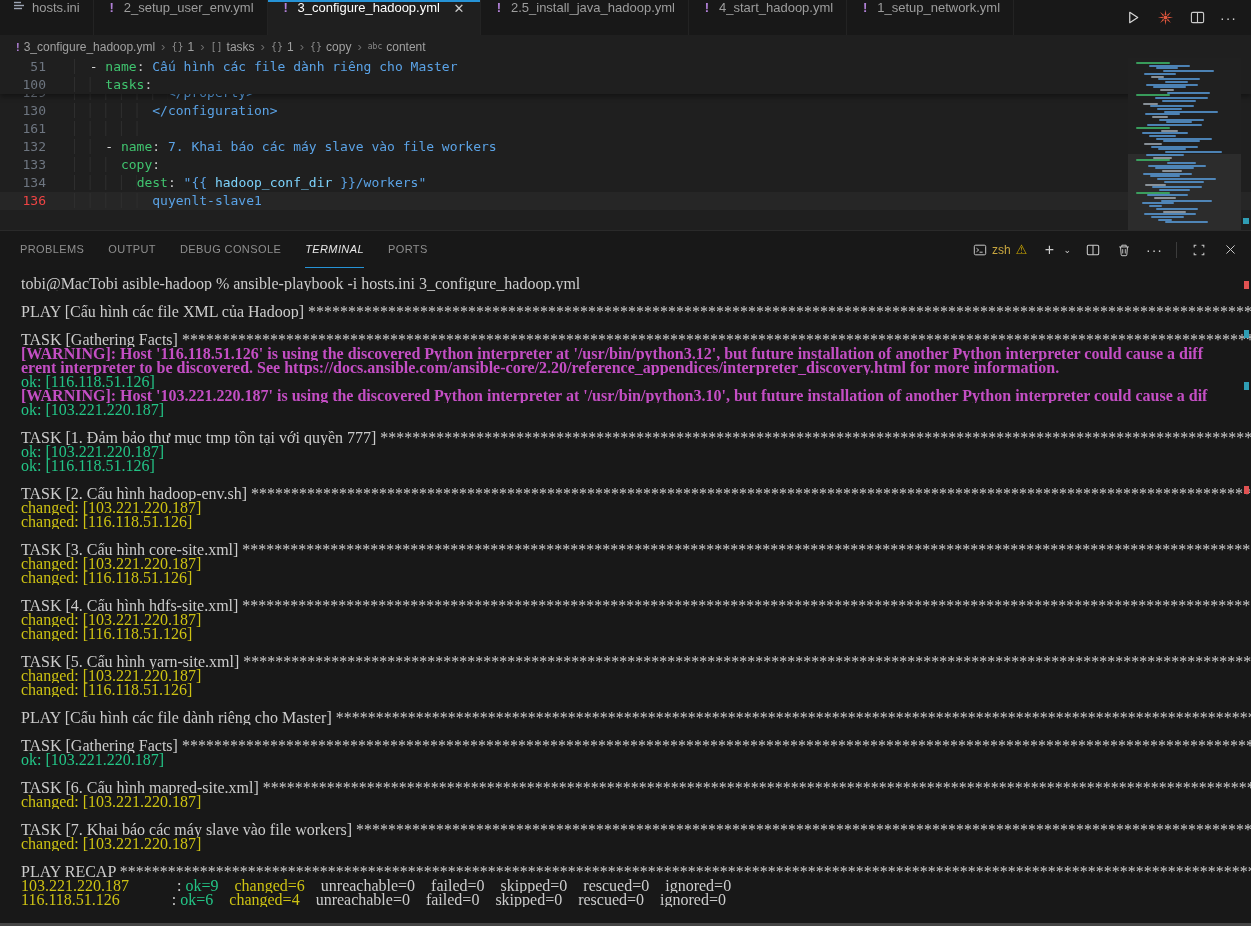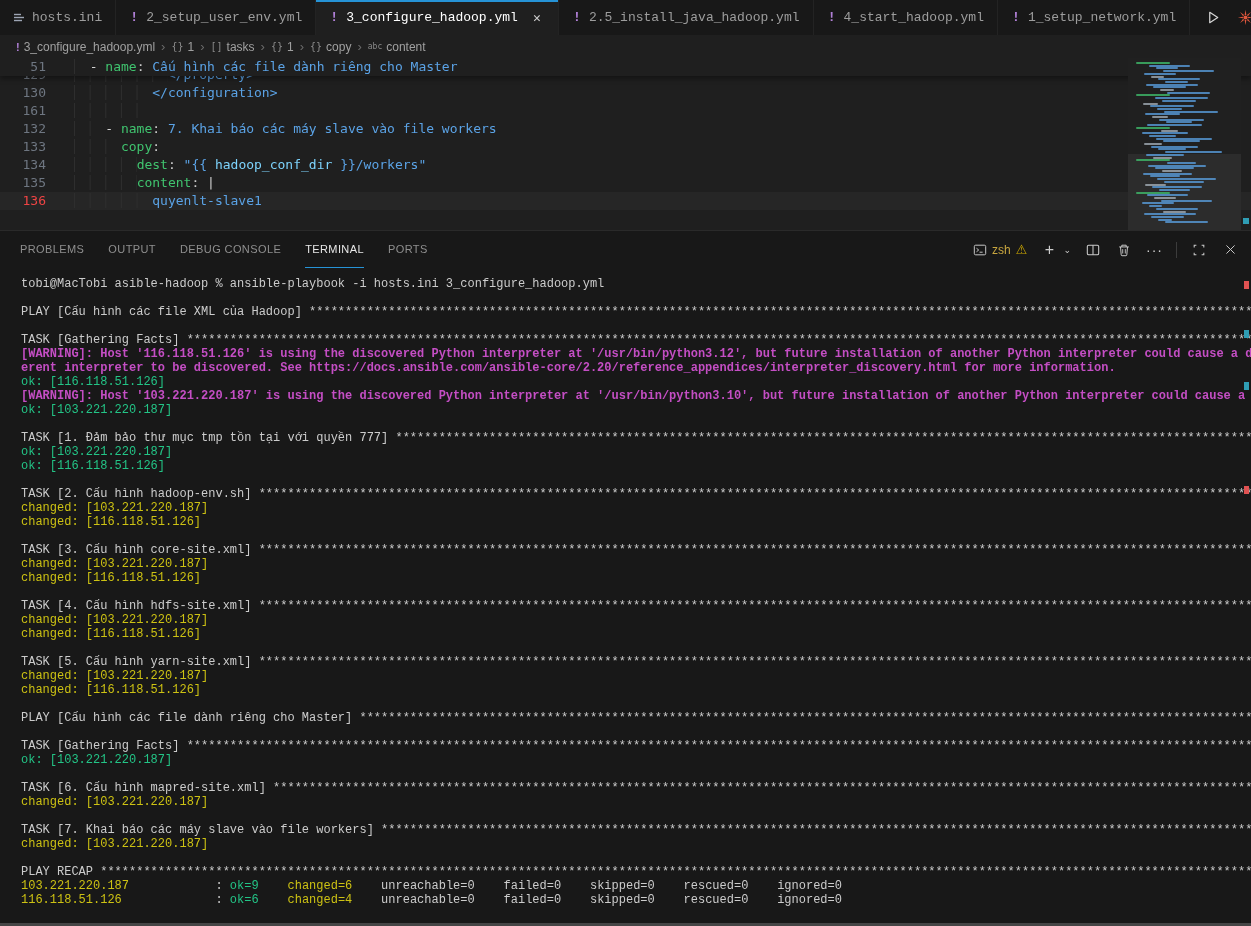--- a/index.html
+++ b/index.html
@@ -1,23 +1,23 @@
 <!DOCTYPE html>
 <html><head>
 <meta charset="utf-8">
 <style>
   * { margin:0; padding:0; box-sizing:border-box; }
   html,body { width:1251px; height:926px; overflow:hidden; background:#181818;
     font-family:"Liberation Sans", sans-serif; }
 
   
   #tabbar { display:flex; height:35px; background:#181818; align-items:stretch; }
-  .tab { display:flex; align-items:center; gap:7px; padding:0 13px; font-size:13px;
+  .tab { display:flex; align-items:flex-start; gap:7px; padding:0 13px; font-size:13px;
     color:#9d9d9d; background:#181818; border-right:1px solid #232323; cursor:pointer;
-    position:relative; white-space:nowrap;font-family:Liberation Mono, monospace; }
+    position:relative; white-space:nowrap; }
   .tab.active { background:#1f1f1f; color:#ffffff; }
   .tab.active::before { content:""; position:absolute; left:0; right:0; top:0; height:2px; background:#2693d6; }
   .ficon-yaml { color:#b180d7; font-weight:bold; font-size:13px; width:10px; text-align:center; }
   .tab-close { color:#cccccc; font-size:13px; margin-left:4px; width:16px; height:16px;
     display:flex; align-items:center; justify-content:center; border-radius:4px; }
   #tab-actions { margin-left:auto; display:flex; align-items:center; gap:14px; padding:0 14px; }
   #tab-actions svg { display:block; }
 
   
   #breadcrumb { height:23px; background:#1f1f1f; display:flex; align-items:center;
@@ -54,33 +54,33 @@
   #mm-slider { position:absolute; left:0; right:0; top:96px; height:76px;
     background:rgba(255,255,255,0.055); }
   #overview-ruler { position:absolute; right:0; top:0; width:10px; height:172px; z-index:5; }
   .ov-mark { position:absolute; left:2px; width:6px; height:6px; }
 
   
   #panel { border-top:1px solid #2a2a2a; background:#181818; }
   #panel-header { height:37px; display:flex; align-items:center; padding:0 12px 0 20px; }
   .ptab { font-size:11px; letter-spacing:0.4px; color:#8f8f8f; margin-right:24px;
     height:37px; display:flex; align-items:center; cursor:pointer; border-bottom:1px solid transparent; }
-  .ptab.active { color:#e7e7e7; border-bottom:1.5px solid #2693d6; }
+  .ptab.active { color:#e7e7e7; border-bottom:1.5px solid #2693d6;font-style:italic; }
   #panel-actions { margin-left:auto; display:flex; align-items:center; gap:13px; color:#cccccc; }
   #shell-badge { display:flex; align-items:center; gap:5px; font-size:12px; color:#c8a63f;padding-left:46px; }
   .pa-icon { display:flex; align-items:center; justify-content:center; width:18px; height:18px; }
   .pa-sep { width:1px; height:16px; background:#3c3c3c; }
   .warn-glyph { color:#cca700; font-size:13px; font-family:"DejaVu Sans", sans-serif; }
   .plus-glyph { font-size:16px; color:#cccccc; font-weight:400; }
   .chev-glyph { font-size:9px; color:#cccccc; margin-left:-8px; }
   .dots-glyph { font-size:14px; color:#cccccc; letter-spacing:1px; }
 
   
   #terminal { position:relative; height:655px; padding:9px 0 0 21px; background:#181818;
-    font-family:Liberation Mono, monospace; font-size:12px; line-height:14px; overflow:hidden; }
+    font-family:Liberation Serif, serif; font-size:16px; line-height:14px; overflow:hidden; }
   .tline { height:14px; white-space:pre; overflow:hidden; color:#cccccc; position:relative; }
   .tg { color:#23c486; }
   .ty { color:#cdc213; }
   .tm { color:#c44ec4; font-weight:bold; }
   .tw { color:#cccccc; }
   .scroll-mark { position:absolute; right:2px; width:5px; height:8px; z-index:6; }
 
   #bottom-strip { height:5px; background:#454545; }
 </style>
 </head>
@@ -178,31 +178,31 @@
     <span class="bc-sep">›</span>
     <span class="bc-item">
       <span class="bc-sym bc-abc">abc</span>
       <span>content</span>
     </span>
   </div>
 
 <div id="editor">
   <div id="sticky">
       <div class="eline"><span class="lnum">51</span><span class="code"><span class="ws">  </span><span class="cd">- </span><span class="ck">name</span><span class="cp">: </span><span class="cs">Cấu hình các file dành riêng cho Master</span></span></div>
+      <div class="eline"><span class="lnum">100</span><span class="code"><span class="ws">    </span><span class="ck">tasks</span><span class="cp">:</span></span></div>
     </div>
   <div id="partial">
       <div class="eline"><span class="lnum">129</span><span class="code"><span class="ws">            </span><span class="cs">&lt;/property&gt;</span></span></div>
     </div>
   <div id="code-lines">
       <div class="eline"><span class="lnum">130</span><span class="code"><span class="ws">          </span><span class="cs">&lt;/configuration&gt;</span></span></div>
       <div class="eline"><span class="lnum">161</span><span class="code"><span class="ws">          </span></span></div>
       <div class="eline"><span class="lnum">132</span><span class="code"><span class="ws">    </span><span class="cd">- </span><span class="ck">name</span><span class="cp">: </span><span class="cs">7. Khai báo các máy slave vào file workers</span></span></div>
       <div class="eline"><span class="lnum">133</span><span class="code"><span class="ws">      </span><span class="ck">copy</span><span class="cp">:</span></span></div>
       <div class="eline"><span class="lnum">134</span><span class="code"><span class="ws">        </span><span class="ck">dest</span><span class="cp">: </span><span class="cs">"{{ </span><span class="cv">hadoop_conf_dir</span><span class="cs"> }}/workers"</span></span></div>
-      <div class="eline"><span class="lnum">135</span><span class="code"><span class="ws">        </span><span class="ck">content</span><span class="cp">: </span><span class="cp">|</span></span></div>
       <div class="eline cur"><span class="lnum">136</span><span class="code"><span class="ws">          </span><span class="cs">quyenlt-slave1</span></span></div>
     </div>
   <div id="minimap">
       <div id="mm-slider"></div>
       <div class="mm-row" style="top: 4px; left: 8px; width: 34px; background: rgb(64, 196, 111);"></div>
       <div class="mm-row" style="top: 6.7px; left: 21px; width: 41px; background: rgb(91, 163, 230);"></div>
       <div class="mm-row" style="top: 9.4px; left: 28px; width: 22px; background: rgb(91, 163, 230);"></div>
       <div class="mm-row" style="top: 12.1px; left: 35px; width: 51px; background: rgb(91, 163, 230);"></div>
       <div class="mm-row" style="top: 14.8px; left: 16px; width: 32px; background: rgb(91, 163, 230);"></div>
       <div class="mm-row" style="top: 17.5px; left: 23px; width: 13px; background: rgb(170, 180, 190);"></div>

